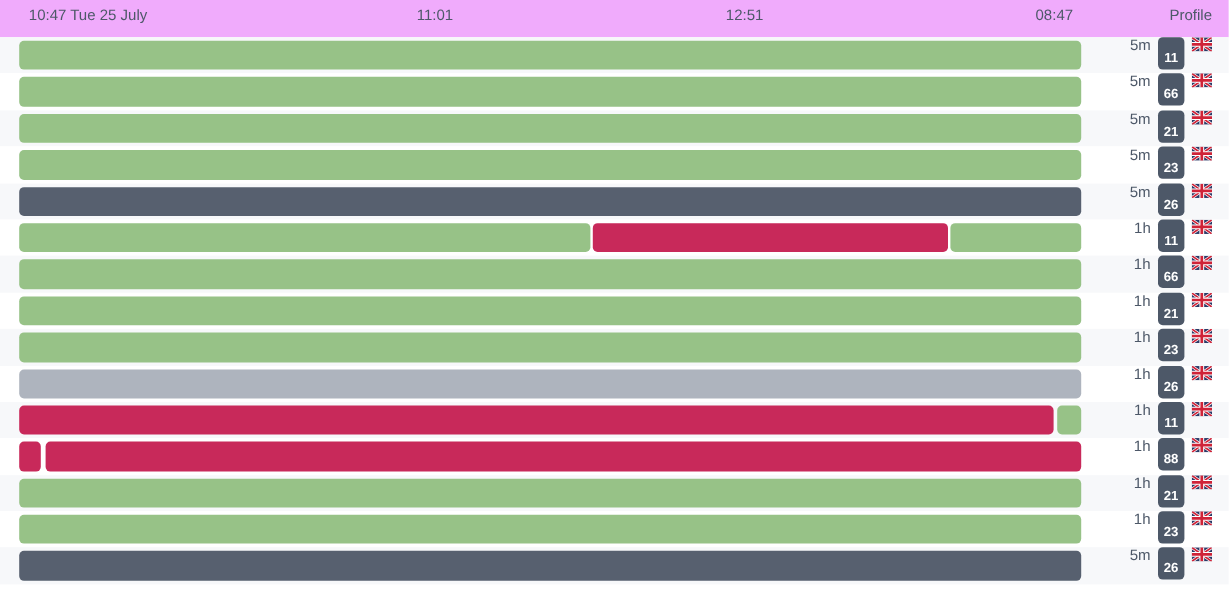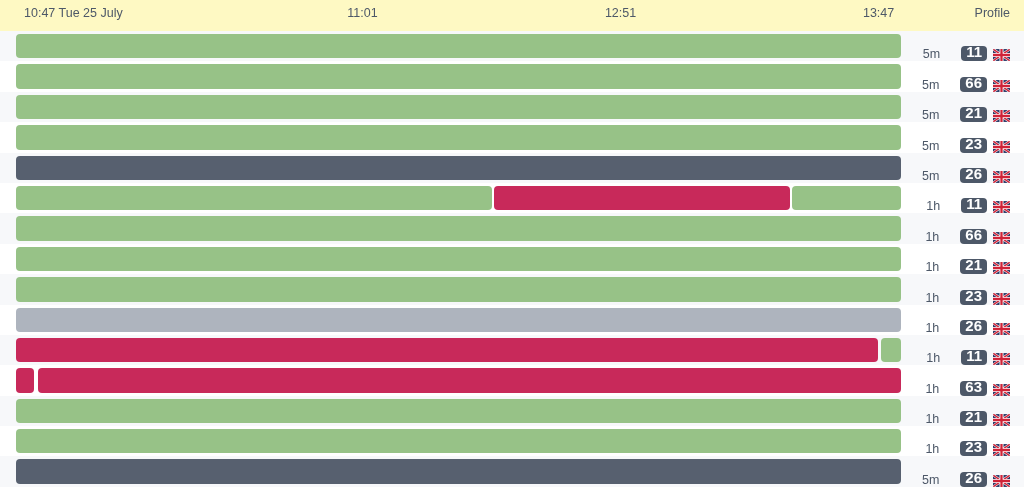--- a/index.html
+++ b/index.html
@@ -8,21 +8,21 @@
     background: #ffffff;
     font-family: "Liberation Sans", sans-serif;
     overflow: hidden;
   }
   #app { position: relative; width: 1024px; height: 501px; background: #ffffff; }
 
   
   .axis {
     position: absolute; left: 0; top: 0;
     width: 1024px; height: 31px;
-    background: #fef9c3;
+    background: #f0abfc;
     padding-left: 47px;
   }
   .axis-label {
     position: absolute; top: 13px;
     font-size: 12.5px;
     color: #4d5868;
     white-space: nowrap;
     line-height: 14px;
     transform: translateY(-50%);
   }
@@ -51,61 +51,60 @@
   .seg {
     position: absolute;
     top: 0; bottom: 0;
     border-radius: 4px;
   }
 
   
   .meta {
     position: absolute;
     right: 14px; top: 0; height: 100%;
-    display: flex; align-items: flex-end; gap: 6px;
+    display: flex; align-items: flex-start; gap: 6px;
     justify-content: flex-end;
   }
   .dur {
     font-size: 12.5px;
     color: #4d5868;
     line-height: 14px;
   }
   .badge {
     display: inline-block;
     min-width: 22px;
-    padding: 0 5px 3px;
+    padding: 12px 5px 3px;
     border-radius: 4px;
     background: #4d5868;
     color: #ffffff;
-    font-size: 15px;
+    font-size: 11px;
     font-weight: bold;
     text-align: center;
     line-height: 12px;
-    margin-left: 15px;
   }
   .flag {
     display: inline-block;
     width: 17px; height: 12px;
     position: relative;
     overflow: hidden;
     border-radius: 1px;
     flex: 0 0 auto;
   }
   .flag svg { display: block; width: 17px; height: 12px; }
 </style>
 </head>
 <body>
 
 <div id="app">
 
   <div class="axis">
     <div class="axis-label start">10:47 Tue 25 July</div>
     <div class="axis-label mid" style="left:35.4%">11:01</div>
     <div class="axis-label mid" style="left:60.6%">12:51</div>
-    <div class="axis-label mid" style="left:85.8%">13:47</div>
+    <div class="axis-label mid" style="left:85.8%">08:47</div>
     <div class="axis-label profile">Profile</div>
   </div>
 
   <div class="rows" id="rows">
       <div class="row alt">
         <div class="track">
           <div class="seg" style="left: 0%; width: 100%; background: rgb(151, 194, 135);"></div>
         </div>
         <div class="meta">
           <span class="dur">5m</span>
@@ -304,21 +303,21 @@
           </span>
         </div>
       </div>
       <div class="row">
         <div class="track">
           <div class="seg" style="left: 0%; width: 2%; background: rgb(200, 41, 90);"></div>
           <div class="seg" style="left: 2.5%; width: 97.5%; background: rgb(200, 41, 90);"></div>
         </div>
         <div class="meta">
           <span class="dur">1h</span>
-          <span class="badge">63</span>
+          <span class="badge">88</span>
           <span class="flag">
             <svg viewBox="0 0 60 42" xmlns="http://www.w3.org/2000/svg">
               <rect width="60" height="42" fill="#2b3a67"></rect>
               <path d="M0,0 L60,42 M60,0 L0,42" stroke="#ffffff" stroke-width="9"></path>
               <path d="M0,0 L60,42 M60,0 L0,42" stroke="#cf2338" stroke-width="5"></path>
               <path d="M30,0 V42 M0,21 H60" stroke="#ffffff" stroke-width="14"></path>
               <path d="M30,0 V42 M0,21 H60" stroke="#cf2338" stroke-width="8"></path>
             </svg>
           </span>
         </div>

